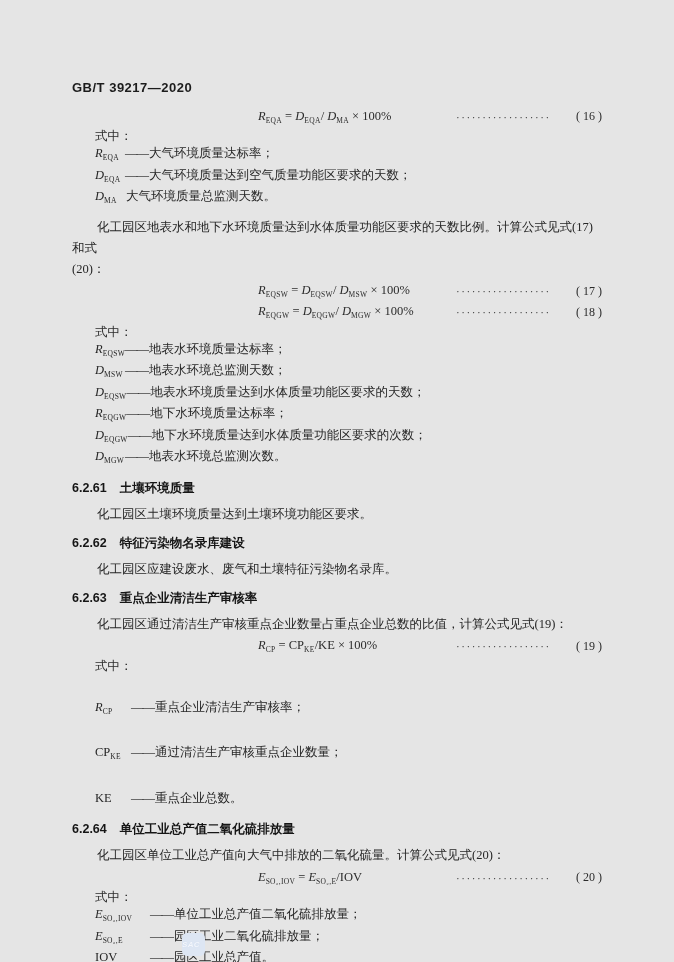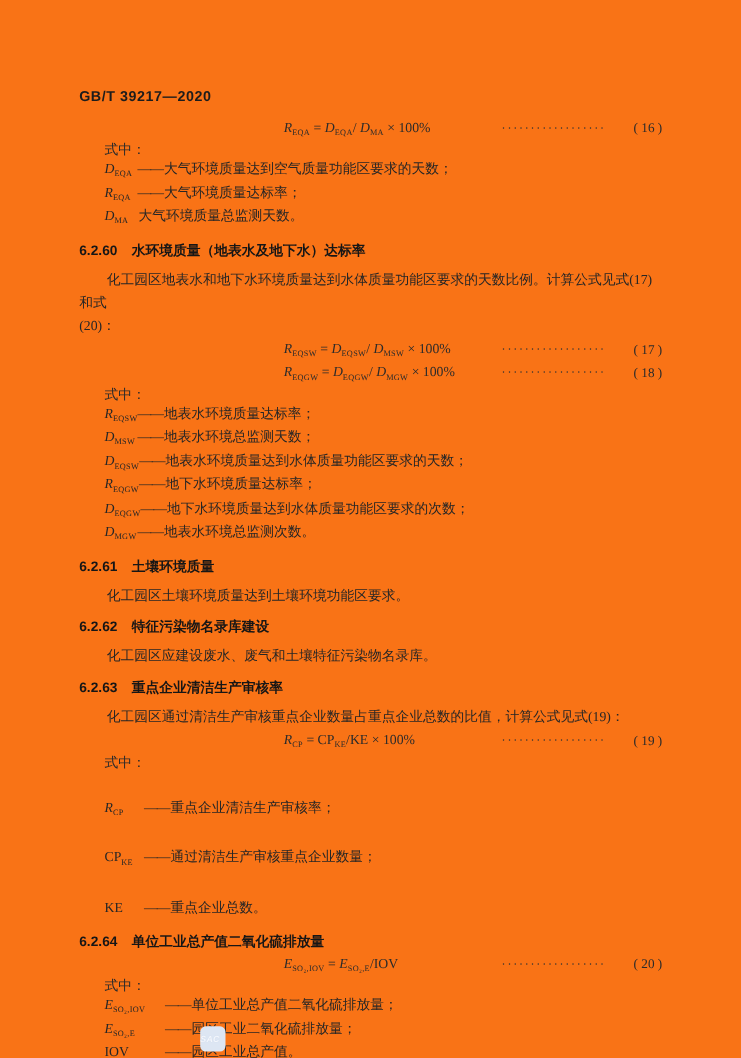--- a/index.html
+++ b/index.html
@@ -1,17 +1,17 @@
 <!DOCTYPE html>
 <html><head>
 <meta charset="utf-8">
 <style>
   html,body{margin:0;padding:0;background:#ffffff;}
   .page{
-    position:relative;width:674px;height:962px;background:#f97316;
+    position:relative;width:674px;height:962px;background:#e5e5e5;
     font-family:"Liberation Serif","DejaVu Serif",serif;color:#2b2b2b;
     overflow:hidden;
   }
   .content{position:absolute;left:72px;top:80px;width:530px;}
   .doc-header{
     font-family:"Liberation Sans","DejaVu Sans",sans-serif;
     font-weight:bold;font-size:13px;color:#1c1c1c;letter-spacing:.5px;height:16px;
   }
   .sec-heading{
     font-family:"Liberation Sans","DejaVu Sans",sans-serif;
@@ -62,26 +62,25 @@
 
     <div class="eq-row" style="margin-top:11px;">
       <span class="eq-pad"></span>
       <span class="eq"><i>R</i><sub>EQA</sub><span> = </span><i>D</i><sub>EQA</sub><span>/ </span><i>D</i><sub>MA</sub><span> × 100%</span></span>
       <span class="eq-spacer"></span>
       <span class="leader">································································</span>
       <span class="eq-no">( 16 )</span>
     </div>
     <div class="where">式中：</div>
     <div class="defs w28">
+      <div class="def"><span class="term"><i class="var">R</i><sub>EQA</sub></span><span class="dash">——</span><span class="desc">大气环境质量达标率；</span></div>
       <div class="def"><span class="term"><i class="var">D</i><sub>EQA</sub></span><span class="dash">——</span><span class="desc">大气环境质量达到空气质量功能区要求的天数；</span></div>
-      <div class="def"><span class="term"><i class="var">R</i><sub>EQA</sub></span><span class="dash">——</span><span class="desc">大气环境质量达标率；</span></div>
       <div class="def"><span class="term"><i class="var">D</i><sub>MA</sub></span><span class="dash"></span><span class="desc">大气环境质量总监测天数。</span></div>
     </div>
 
-    <div class="sec-heading"><span class="h-num">6.2.60</span><span class="h-title">水环境质量（地表水及地下水）达标率</span></div>
     <div class="para first">化工园区地表水和地下水环境质量达到水体质量功能区要求的天数比例。计算公式见式(17)和式</div>
     <div class="para cont">(20)：</div>
     <div class="eq-row">
       <span class="eq-pad"></span>
       <span class="eq"><i>R</i><sub>EQSW</sub><span> = </span><i>D</i><sub>EQSW</sub><span>/ </span><i>D</i><sub>MSW</sub><span> × 100%</span></span>
       <span class="eq-spacer"></span>
       <span class="leader">································································</span>
       <span class="eq-no">( 17 )</span>
     </div>
     <div class="eq-row">
@@ -117,20 +116,21 @@
       <span class="eq-no">( 19 )</span>
     </div>
     <div class="where">式中：</div>
     <div class="defs w36">
       <div class="def"><span class="term"><i class="var">R</i><sub>CP</sub></span><span class="dash">——</span><span class="desc">重点企业清洁生产审核率；</span></div>
       <div class="def"><span class="term"><span class="rm">CP</span><sub>KE</sub></span><span class="dash">——</span><span class="desc">通过清洁生产审核重点企业数量；</span></div>
       <div class="def"><span class="term"><span class="rm">KE</span><sub></sub></span><span class="dash">——</span><span class="desc">重点企业总数。</span></div>
     </div>
 
     <div class="sec-heading"><span class="h-num">6.2.64</span><span class="h-title">单位工业总产值二氧化硫排放量</span></div>
+    <div class="para first">化工园区单位工业总产值向大气中排放的二氧化硫量。计算公式见式(20)：</div>
     <div class="eq-row">
       <span class="eq-pad"></span>
       <span class="eq"><i>E</i><sub>SO₂,IOV</sub><span> = </span><i>E</i><sub>SO₂,E</sub><span>/IOV</span></span>
       <span class="eq-spacer"></span>
       <span class="leader">································································</span>
       <span class="eq-no">( 20 )</span>
     </div>
     <div class="where">式中：</div>
     <div class="defs w55">
       <div class="def"><span class="term"><i class="var">E</i><sub>SO₂,IOV</sub></span><span class="dash">——</span><span class="desc">单位工业总产值二氧化硫排放量；</span></div>

